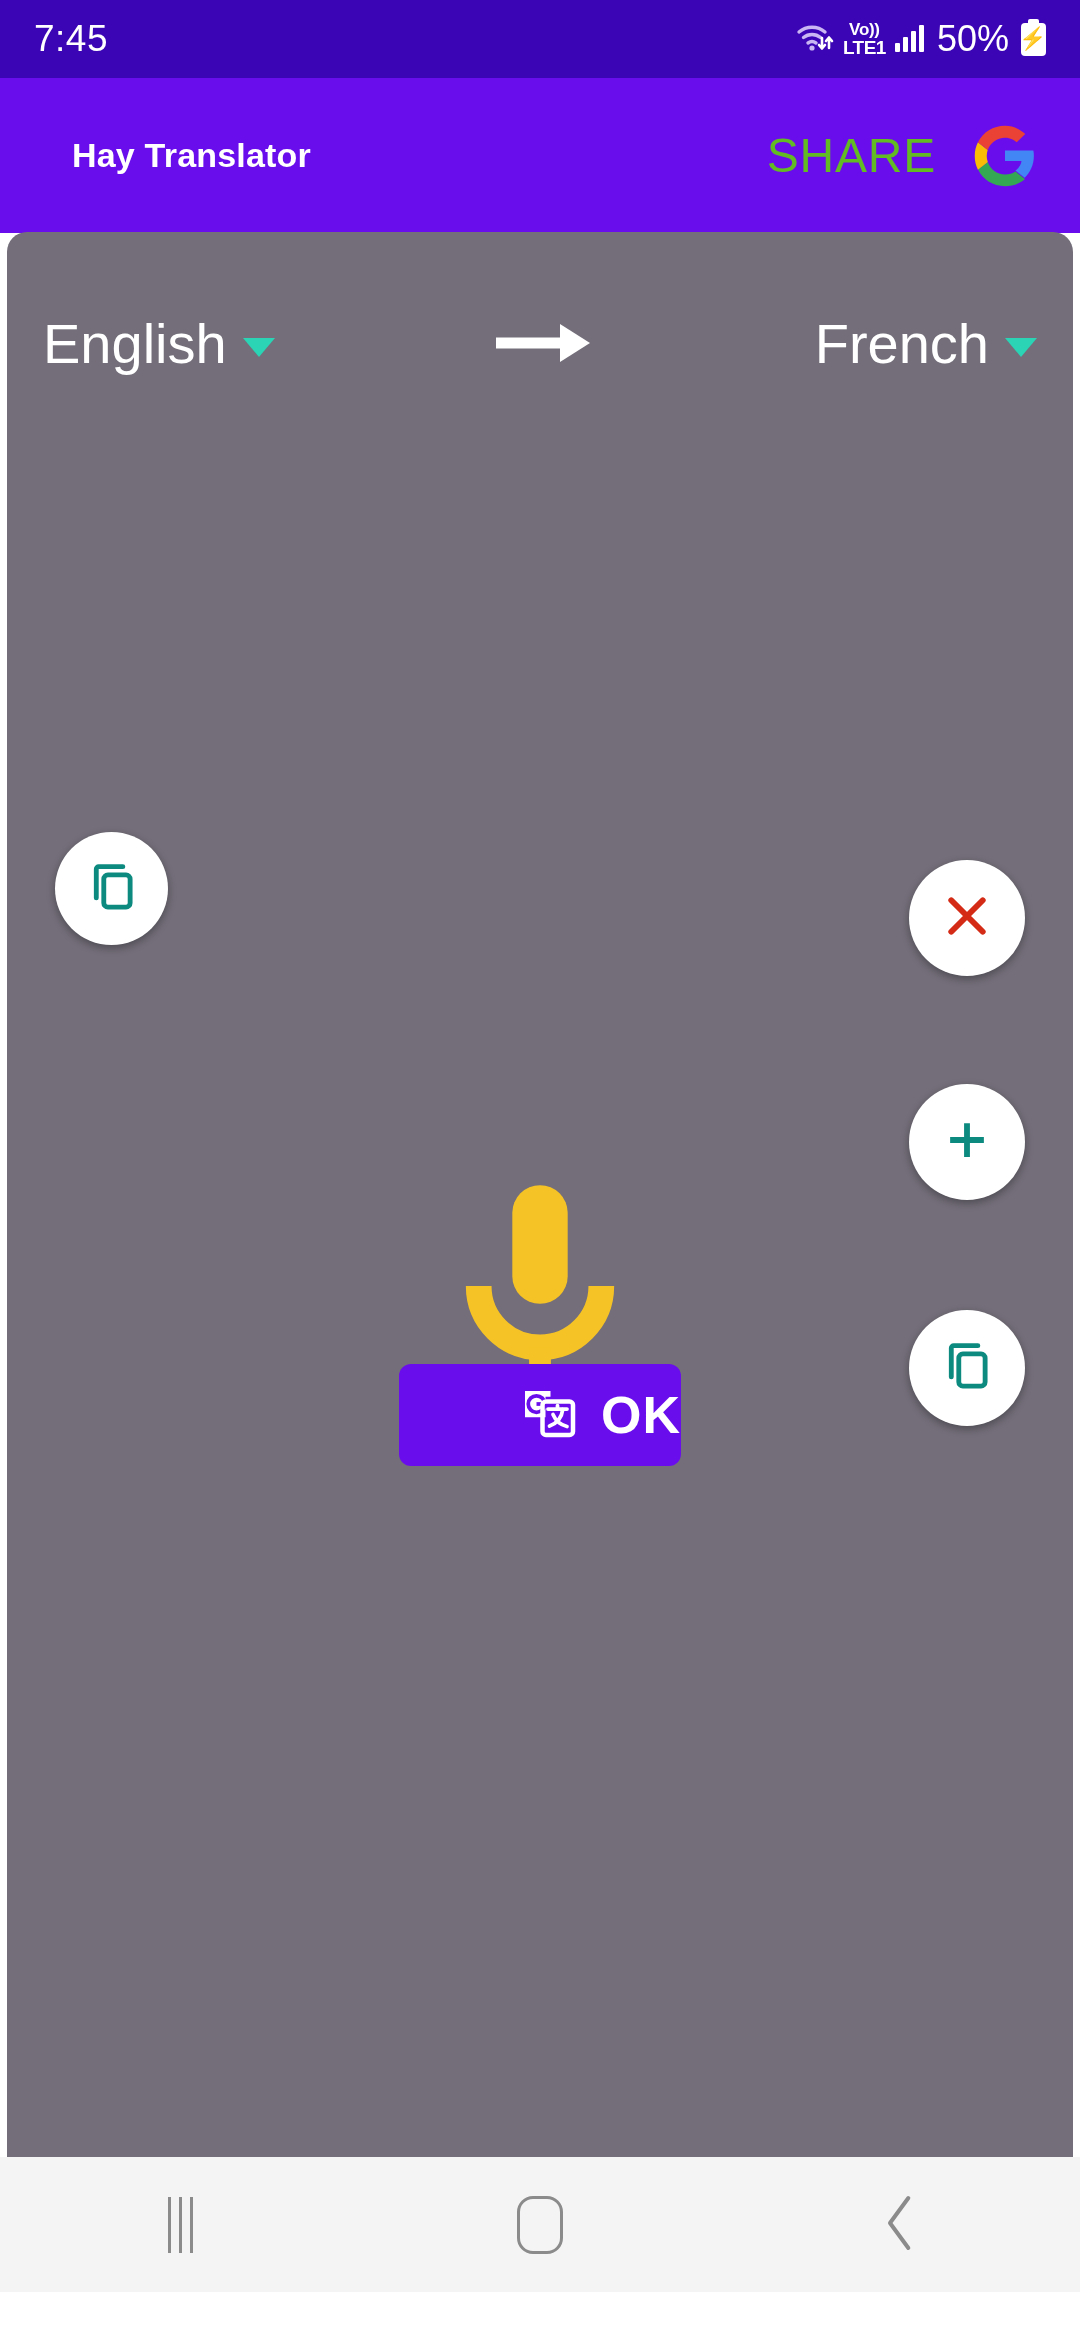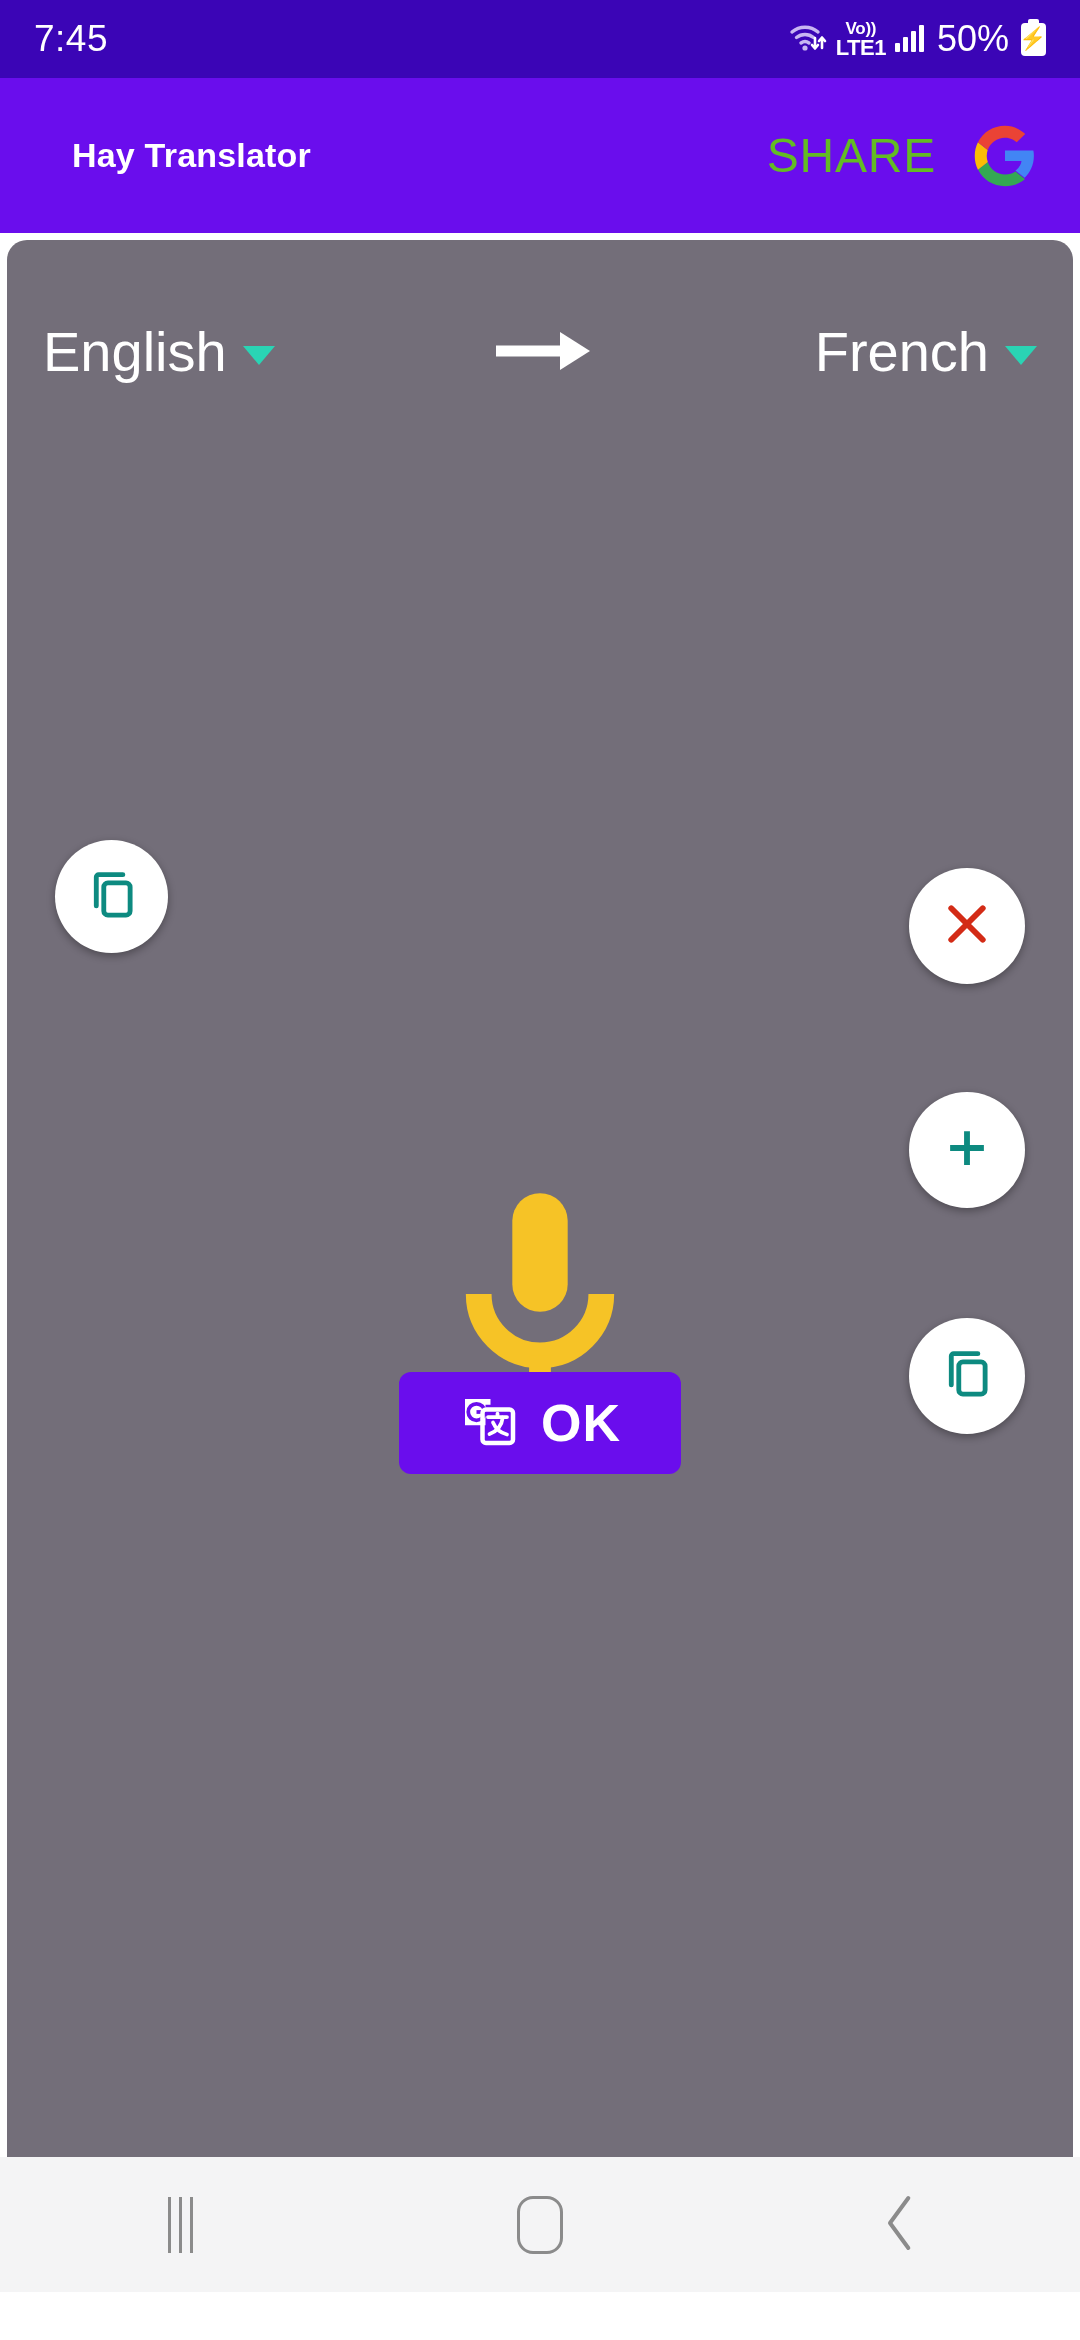--- a/index.html
+++ b/index.html
@@ -20,21 +20,21 @@
   }
   #status-time {
     color:#ffffff; font-size:37px; font-weight:400; letter-spacing:.5px;
   }
   #status-icons { display:flex; align-items:center; gap:9px; }
   .volte-stack {
     display:flex; flex-direction:column; align-items:center;
     line-height:1; color:#ffffff;
   }
   .volte-top { font-size:17px; font-weight:700; letter-spacing:-.3px; }
-  .volte-bot { font-size:22px; font-weight:700; letter-spacing:-.5px; }
+  .volte-bot { font-size:19px; font-weight:700; letter-spacing:-.5px; }
   .sig-bars { display:flex; align-items:flex-end; gap:3px; height:26px; }
   .sig-bars i { display:block; width:5px; background:#ffffff; border-radius:1px; }
   .sig-bars i:nth-child(1){ height:9px; }
   .sig-bars i:nth-child(2){ height:15px; }
   .sig-bars i:nth-child(3){ height:21px; }
   .sig-bars i:nth-child(4){ height:27px; }
   #battery-pct { color:#ffffff; font-size:36px; font-weight:400; margin-left:4px; }
   #battery-icon {
     position:relative; width:25px; height:33px;
     background:#ffffff; border-radius:4px; margin-left:3px;
@@ -57,21 +57,21 @@
   #app-title {
     color:#ffffff; font-size:34px; font-weight:700; letter-spacing:.2px; flex:1;margin-left:30px;
   }
   #share-button {
     color:#63bb24; font-size:48px; font-weight:400; letter-spacing:.8px; margin-right:36px;
   }
   #google-logo { width:66px; height:66px; }
 
   
   #card {
-    position:absolute; top:240px; left:7px; width:1066px; height:1958px;
+    position:absolute; top:232px; left:7px; width:1066px; height:1958px;
     background:#736e79; border-radius:20px;
   }
 
   
   #language-row {
     position:absolute; top:0; left:0; width:100%; height:222px;
     display:flex; align-items:center; justify-content:space-between;
     padding:0 36px;
   }
   .lang-picker { display:flex; align-items:center; gap:16px; cursor:pointer; }
@@ -116,21 +116,21 @@
   #mic-button {
     position:absolute; top:947px; left:50%; transform:translateX(-50%);
     width:178px; height:226px;
     display:flex; align-items:center; justify-content:center;
   }
 
   
   #ok-button {
     position:absolute; top:1132px; left:50%; transform:translateX(-50%);
     width:282px; height:102px; background:#6a0ded; border-radius:12px;
-    display:flex; align-items:center; justify-content:center; gap:22px;
+    display:flex; align-items:center; justify-content:flex-end; gap:22px;
   }
   #ok-label { color:#ffffff; font-size:52px; font-weight:700; letter-spacing:1px; }
 
   
   #nav-bar {
     position:absolute; bottom:0; left:0; width:1080px; height:135px;
     background:#f4f4f5;
     display:flex; align-items:center; justify-content:space-around;
   }
   .nav-btn { width:180px; height:100px; display:flex; align-items:center; justify-content:center; }

